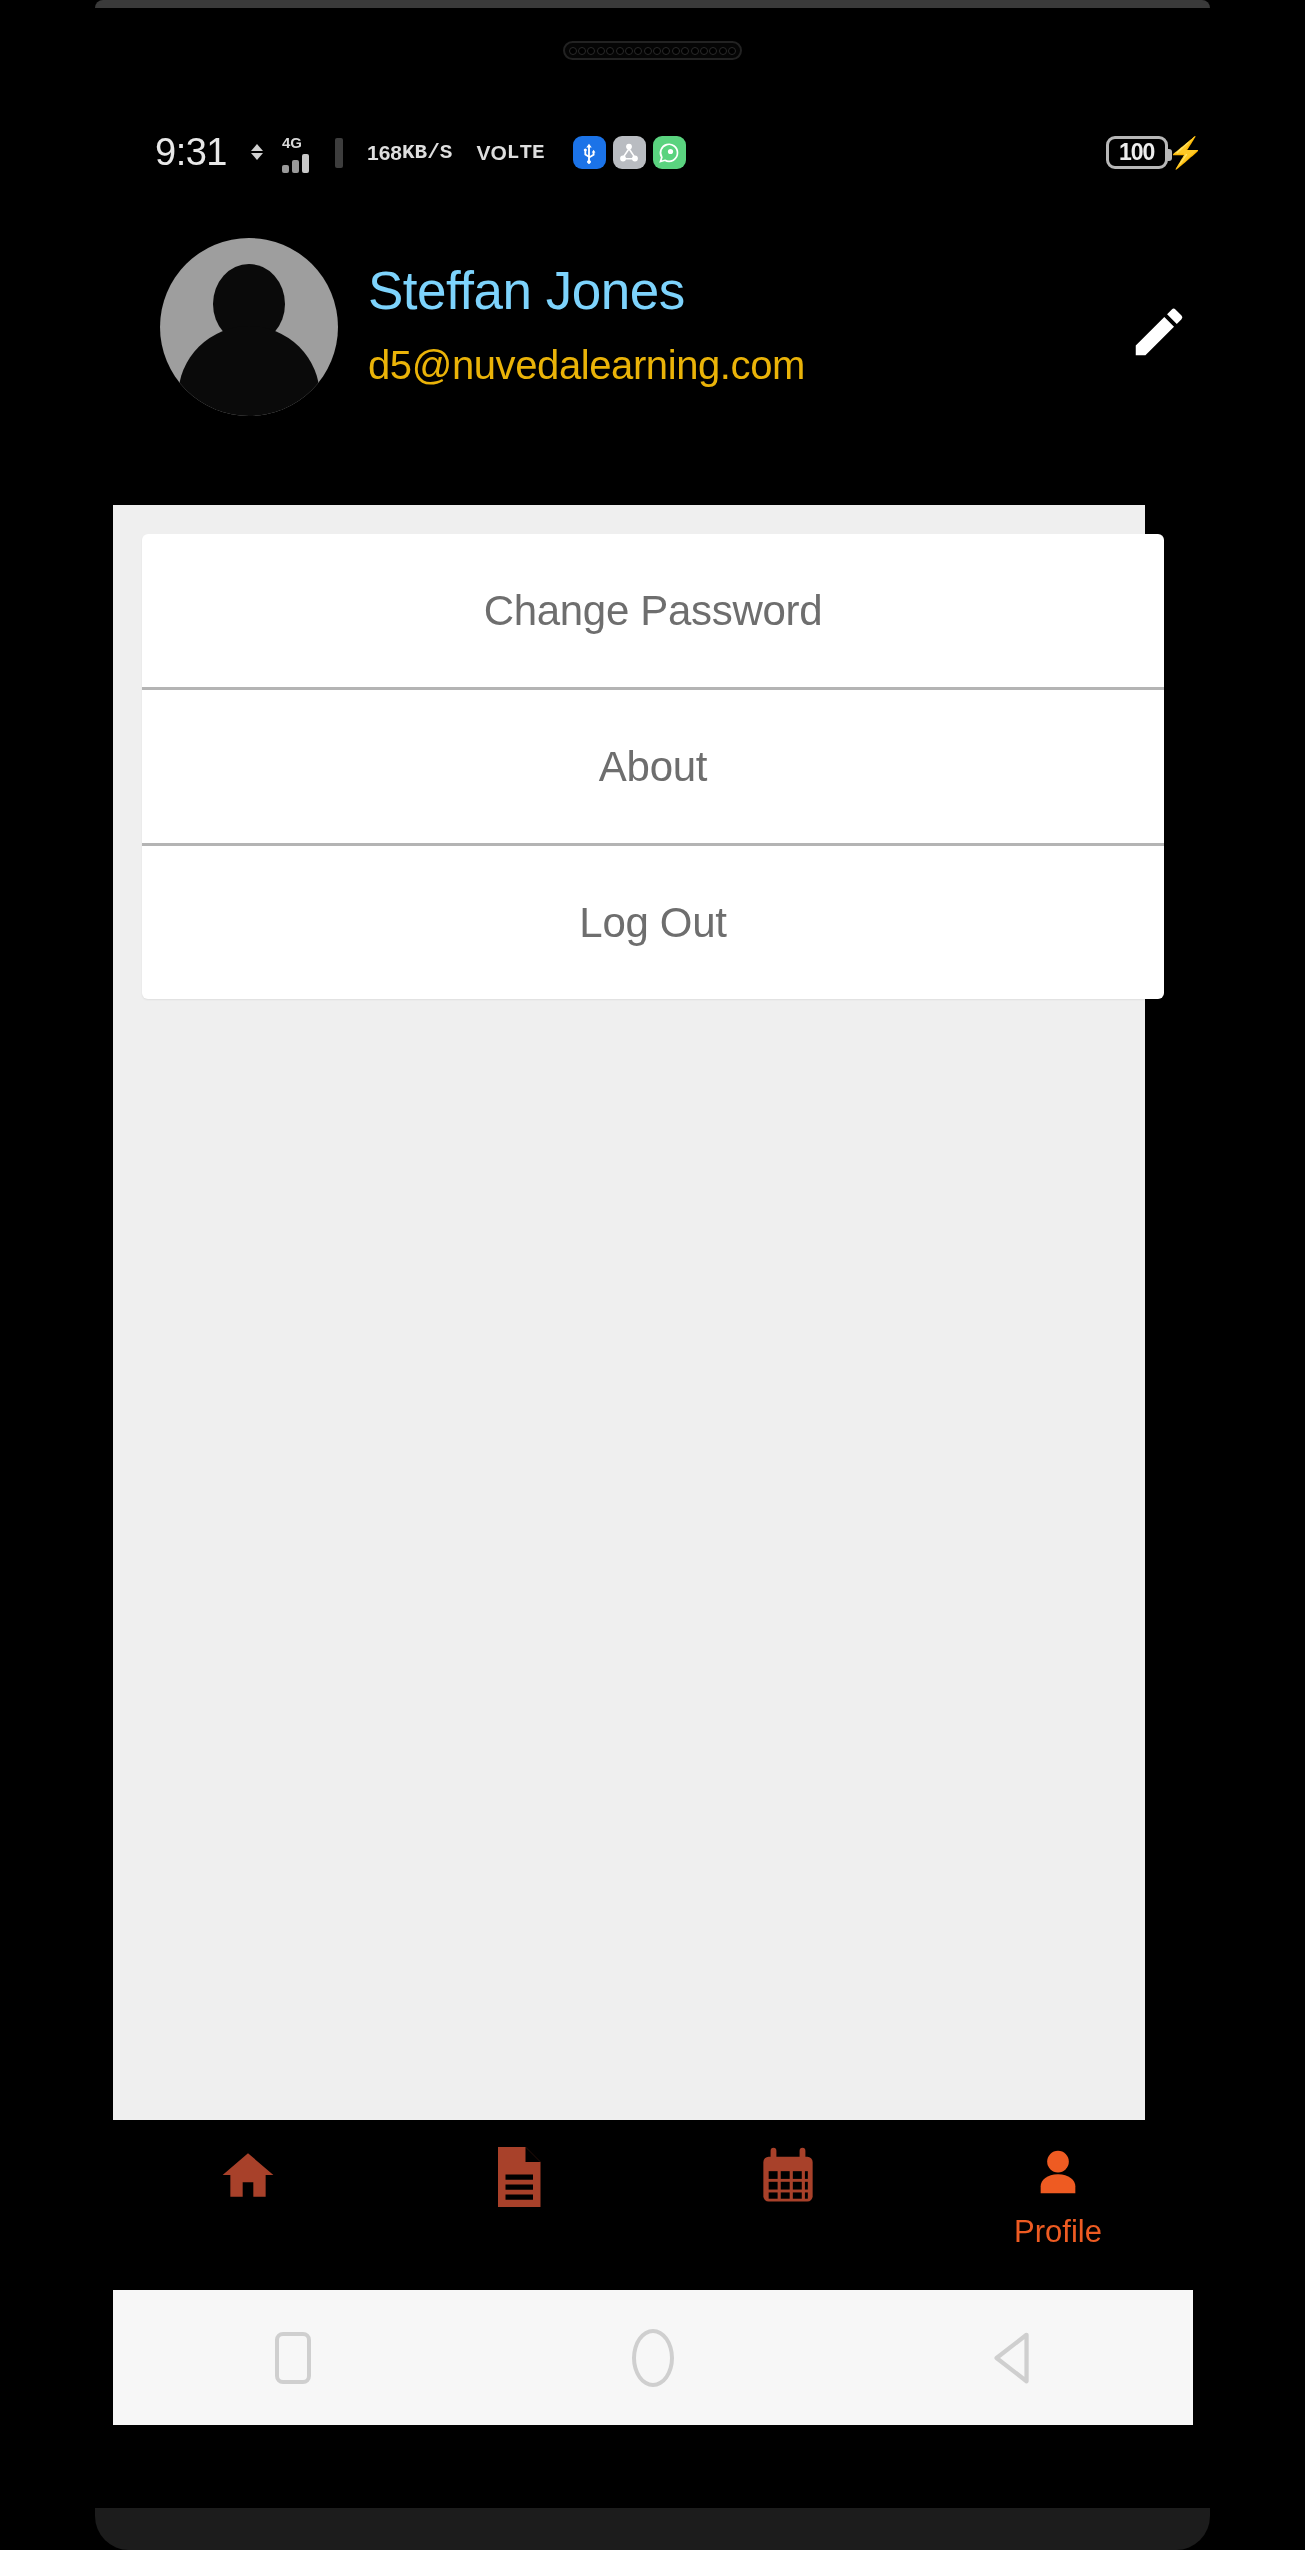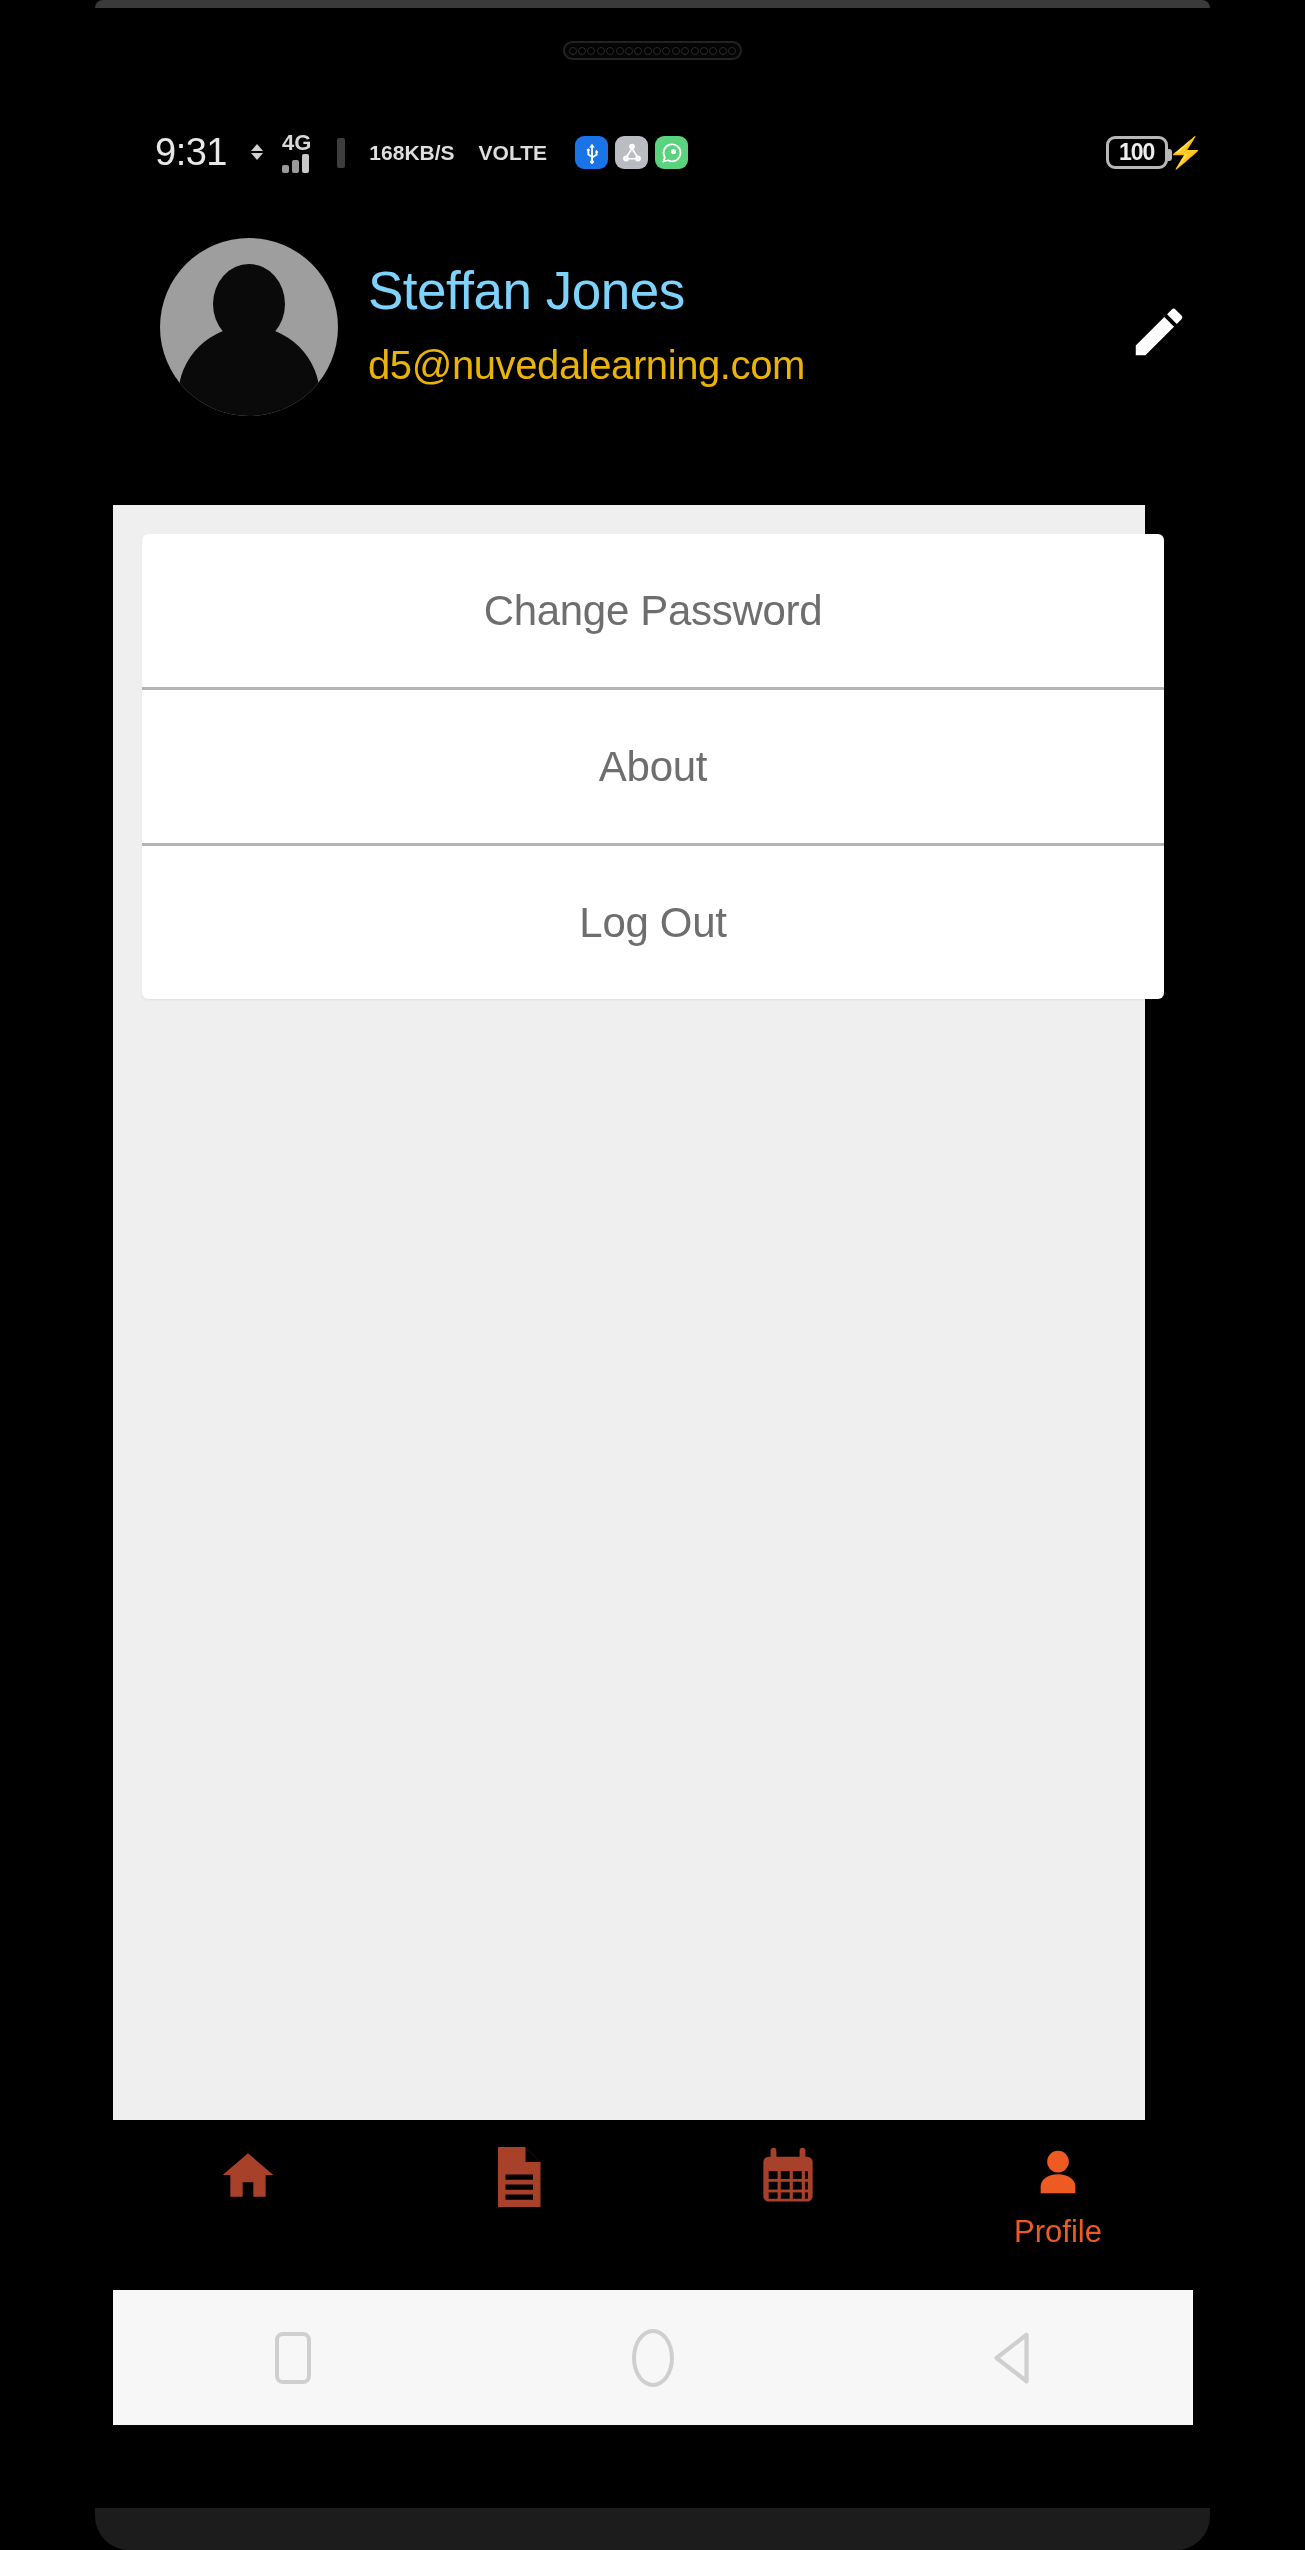--- a/index.html
+++ b/index.html
@@ -46,30 +46,30 @@
     display:flex; align-items:center; gap:24px;
   }
   .sb-clock { font-size:38px; color:#e8e8e8; letter-spacing:-0.5px; }
   .sb-updown {
     display:flex; flex-direction:column; justify-content:center;
     gap:2px; margin-right:-5px; margin-top:-2px;
   }
   .tri-up { width:0;height:0;border-left:6px solid transparent;border-right:6px solid transparent;border-bottom:7px solid #d0d0d0; }
   .tri-dn { width:0;height:0;border-left:6px solid transparent;border-right:6px solid transparent;border-top:7px solid #d0d0d0; }
   .sb-net { display:flex; flex-direction:column; align-items:flex-start; }
-  .sb-4g { font-size:22px; font-weight:bold; color:#d8d8d8; line-height:19px; }
+  .sb-4g { font-size:15px; font-weight:bold; color:#d8d8d8; line-height:19px; }
   .sb-bars { display:flex; align-items:flex-end; gap:3px; height:21px; }
   .sb-bars b { display:block; width:7px; background:#9a9a9a; border-radius:2px; }
   .sb-bars b:nth-child(1){height:8px;}
   .sb-bars b:nth-child(2){height:13px;}
   .sb-bars b:nth-child(3){height:19px;background:#c8c8c8;}
   .sb-bar-tall { width:8px; height:30px; background:#3d3d3d; border-radius:2px; margin-left:2px; align-self:center;}
   .sb-two { display:flex; flex-direction:row; align-items:center; line-height:22px; }
   .sb-two .a { font-size:21px; font-weight:bold; color:#dedede; }
-  .sb-two .b { font-size:21px; font-weight:bold; color:#dedede; }
+  .sb-two .b { font-size:21px; font-weight:bold; color:#dedede;font-family:Liberation Mono, monospace; }
 
   .sb-apps { display:flex; align-items:center; gap:7px; margin-left:4px; }
   .app-ico { width:33px; height:33px; border-radius:9px; display:flex; align-items:center; justify-content:center; }
   .app-usb { background:#1b73e8; }
   .app-share { background:#b9bcc1; }
   .app-wa { background:#5ad37f; }
 
   .sb-right {
     position:absolute; right:100px; top:0; height:55px;
     display:flex; align-items:center; gap:0;

